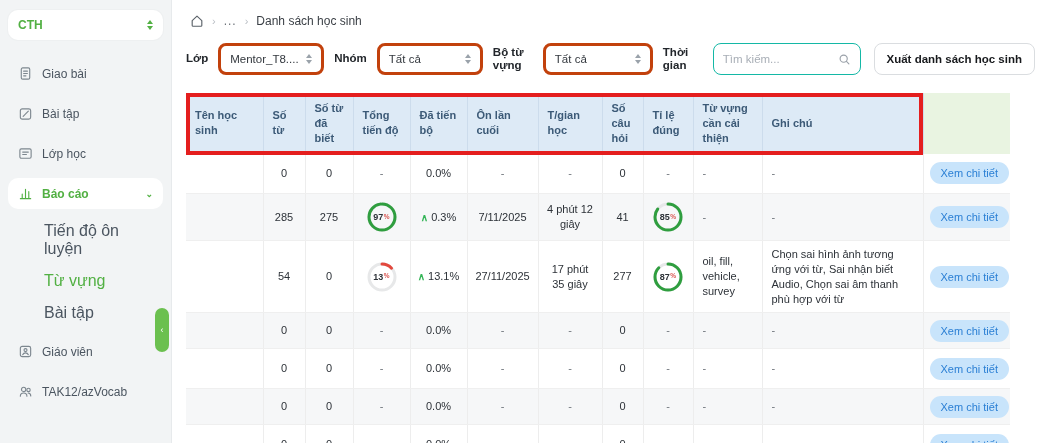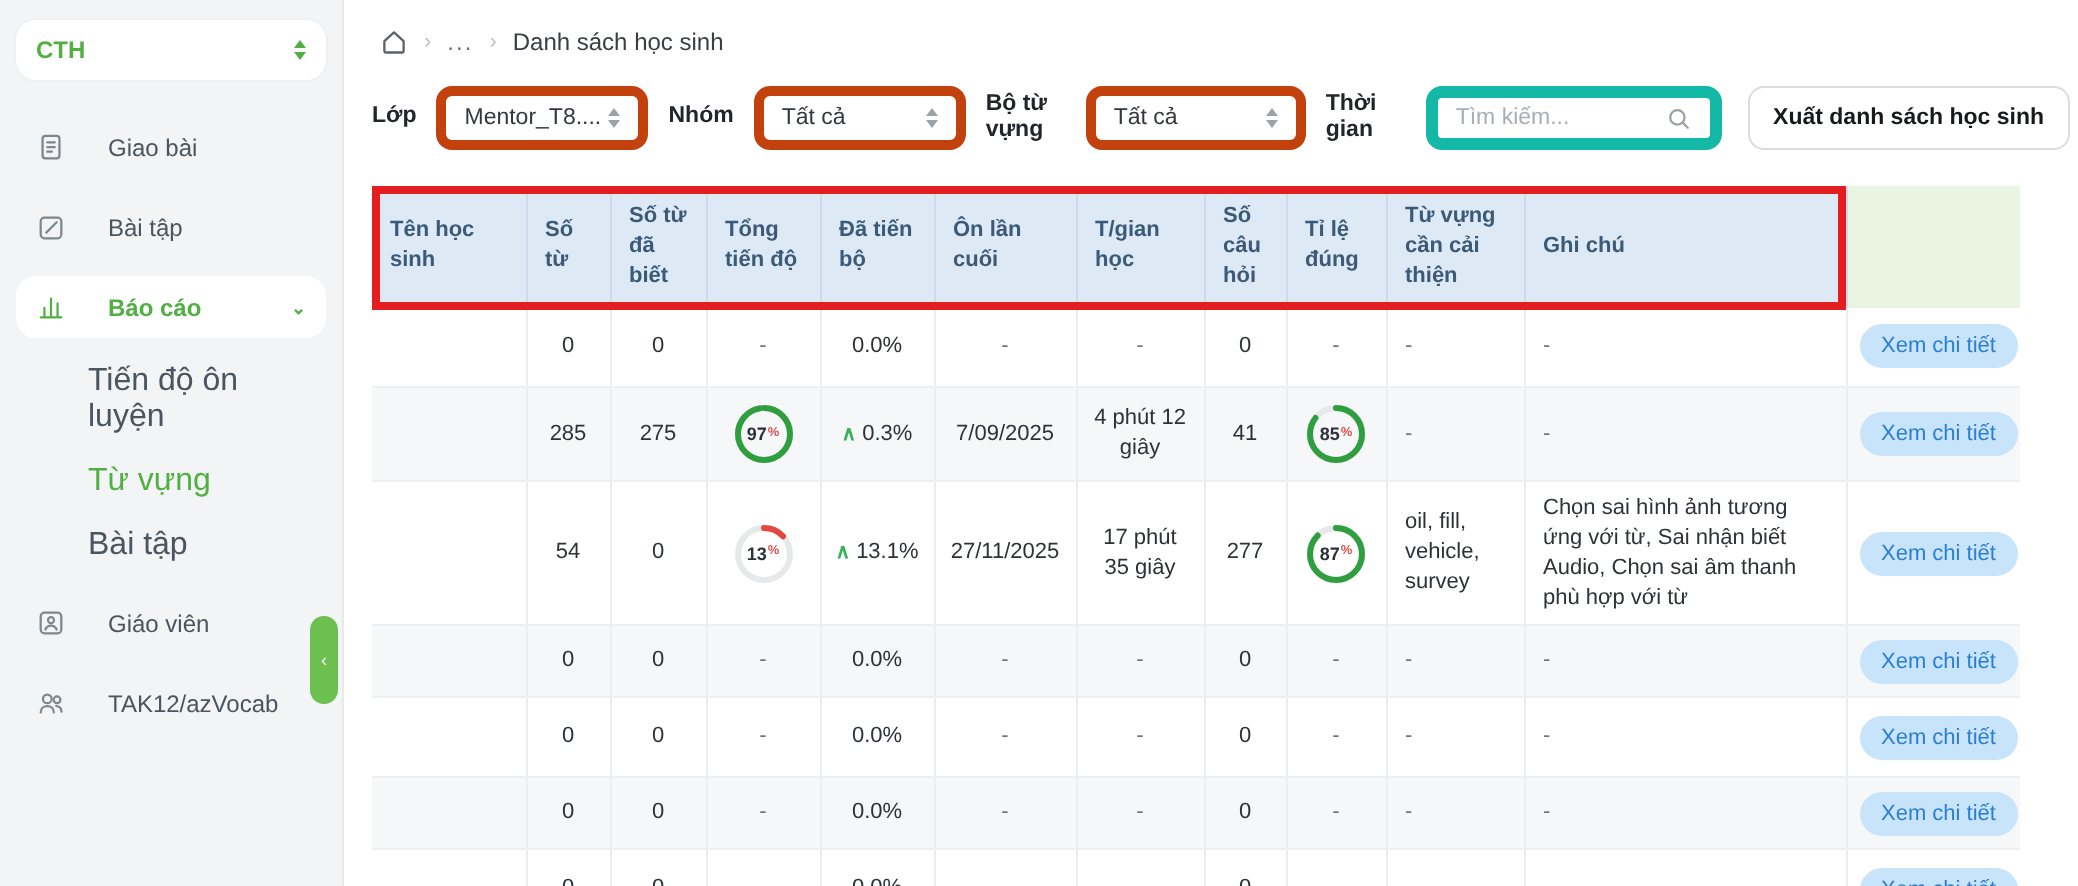--- a/index.html
+++ b/index.html
@@ -7,21 +7,21 @@
               font-family:"Liberation Sans", sans-serif; }
   .app { position:relative; display:flex; width:1039px; height:443px; }
 
   
   .sidebar { width:172px; height:443px; background:#f2f4f5; border-right:1px solid #e7eaec;
              padding:10px 8px; flex-shrink:0; }
   .org-select { background:#fff; border-radius:10px; height:30px; display:flex; align-items:center;
                 justify-content:space-between; padding:0 10px; cursor:pointer; box-shadow:0 0 0 1px #eef0f1; }
   .org-select .org-name { color:#52b043; font-weight:bold; font-size:12px; }
   .nav { margin-top:18px; display:flex; flex-direction:column; }
-  .nav-item { display:flex; align-items:center; gap:21px; padding:8px 10px; border-radius:10px;
+  .nav-item { display:flex; align-items:center; gap:9px; padding:8px 10px; border-radius:10px;
               color:#4b5560; font-size:12px; cursor:pointer; margin-bottom:9px; }
   .nav-item svg { flex-shrink:0; color:#7d878f; }
   .nav-item.active { background:#fff; color:#52b043; font-weight:bold; }
   .nav-item.active svg { color:#52b043; }
   .nav-item .chev { margin-left:auto; font-size:9px; color:#52b043; }
   .subnav { display:flex; flex-direction:column; margin:-2px 0 6px 0; }
   .subnav-item { padding:6px 10px 6px 36px; font-size:16px; color:#4b5560; cursor:pointer; margin-bottom:2px; }
   .subnav-item.active { color:#52b043; }
   .updown { display:inline-flex; flex-direction:column; gap:2px; }
   .updown i { width:0; height:0; border-left:3.5px solid transparent; border-right:3.5px solid transparent; }
@@ -37,28 +37,28 @@
   
   .main { flex:1; padding:10px 0 0 14px; position:relative; }
   .breadcrumb { display:flex; align-items:center; gap:8px; font-size:12px; color:#3a3f45; padding-left:4px; height:22px; }
   .breadcrumb .sep { color:#b9bec4; font-size:11px; }
   .breadcrumb .dots { color:#6a7077; letter-spacing:1px; }
   .breadcrumb svg { color:#5a6168; }
 
   .filters { display:flex; align-items:center; gap:10px; margin-top:8px; height:38px; padding-right:4px; }
   .f-label { font-size:11.5px; font-weight:bold; color:#22262b; line-height:1.15; }
   .f-label.two { width:40px; }
-  .selectbox { height:32px; background:#fff; border:5px solid #c2410c; border-radius:8px;
+  .selectbox { height:32px; background:#fff; border:3px solid #c2410c; border-radius:8px;
                display:flex; align-items:center; justify-content:space-between; padding:0 9px;
                font-size:11.5px; color:#33383e; cursor:pointer; }
   .sel-lop { width:106px; } .sel-nhom { width:106px; } .sel-bo { width:110px; }
   .selectbox .val { white-space:nowrap; overflow:hidden; text-overflow:ellipsis; }
   .datebtn { height:32px; width:122px; border:1px solid #e7e9eb; border-radius:8px; background:#fff;
              display:flex; align-items:center; gap:7px; padding:0 10px; font-size:11.5px; color:#9ba3ab; cursor:pointer; }
-  .searchbox { height:32px; width:148px; border:6px solid #14b8a6; border-radius:8px; background:#fff;
+  .searchbox { height:32px; width:148px; border:1px solid #14b8a6; border-radius:8px; background:#fff;
                display:flex; align-items:center; padding:0 9px; }
   .searchbox input { border:none; outline:none; flex:1; font-size:11.5px; color:#33383e; min-width:0;
                      font-family:"Liberation Sans", sans-serif; background:transparent; }
   .searchbox input::placeholder { color:#a8aeb6; }
   .searchbox svg { color:#9aa1a9; flex-shrink:0; }
   .exportbtn { margin-left:auto; height:32px; border:1px solid #dadde0; border-radius:8px; background:#fff;
                font-size:11.5px; font-weight:bold; color:#17191c; padding:0 12px; cursor:pointer;
                font-family:"Liberation Sans", sans-serif; white-space:nowrap; }
 
   
@@ -105,20 +105,27 @@
             <path d="M6 5.5h4M6 8h4M6 10.5h2.5"></path>
           </svg>
           <span>Giao bài</span>
         </div>
         <div class="nav-item">
           <svg width="15" height="15" viewBox="0 0 16 16" fill="none" stroke="currentColor" stroke-width="1.2" stroke-linecap="round" stroke-linejoin="round">
             <rect x="2.5" y="3" width="11" height="11" rx="2"></rect>
             <path d="M5.5 11L11 5.5"></path>
           </svg>
           <span>Bài tập</span>
+        </div>
+        <div class="nav-item">
+          <svg width="15" height="15" viewBox="0 0 16 16" fill="none" stroke="currentColor" stroke-width="1.2" stroke-linecap="round" stroke-linejoin="round">
+            <rect x="2" y="3" width="12" height="10" rx="1.5"></rect>
+            <path d="M5 6.5h6M5 9h4"></path>
+          </svg>
+          <span>Lớp học</span>
         </div>
         <div class="nav-item active">
           <svg width="15" height="15" viewBox="0 0 16 16" fill="none" stroke="currentColor" stroke-width="1.2" stroke-linecap="round" stroke-linejoin="round">
             <path d="M2.5 13.5h11"></path>
             <path d="M4.5 13V8.5M8 13V3.5M11.5 13V6"></path>
           </svg>
           <span>Báo cáo</span>
           <span class="chev">⌄</span>
         </div>
         <div class="subnav">
@@ -251,21 +258,21 @@
               <td>
                 <div class="ring">
                   <svg width="34" height="34" viewBox="0 0 34 34">
                     <circle cx="17" cy="17" r="13" fill="none" stroke="#e7e8e9" stroke-width="3"></circle>
                     <circle cx="17" cy="17" r="13" fill="none" stroke="#2f9e3f" stroke-width="3" stroke-linecap="round" stroke-dasharray="79.23 81.68" transform="rotate(-90 17 17)"></circle>
                   </svg>
                   <span class="ring-label">97<i>%</i></span>
                 </div>
               </td>
               <td><span class="trend">∧</span>0.3%</td>
-              <td>7/09/2025</td>
+              <td>7/11/2025</td>
               <td>4 phút 12 giây</td>
               <td>41</td>
               <td>
                 <div class="ring">
                   <svg width="34" height="34" viewBox="0 0 34 34">
                     <circle cx="17" cy="17" r="13" fill="none" stroke="#e7e8e9" stroke-width="3"></circle>
                     <circle cx="17" cy="17" r="13" fill="none" stroke="#2f9e3f" stroke-width="3" stroke-linecap="round" stroke-dasharray="69.43 81.68" transform="rotate(-90 17 17)"></circle>
                   </svg>
                   <span class="ring-label">85<i>%</i></span>
                 </div>

